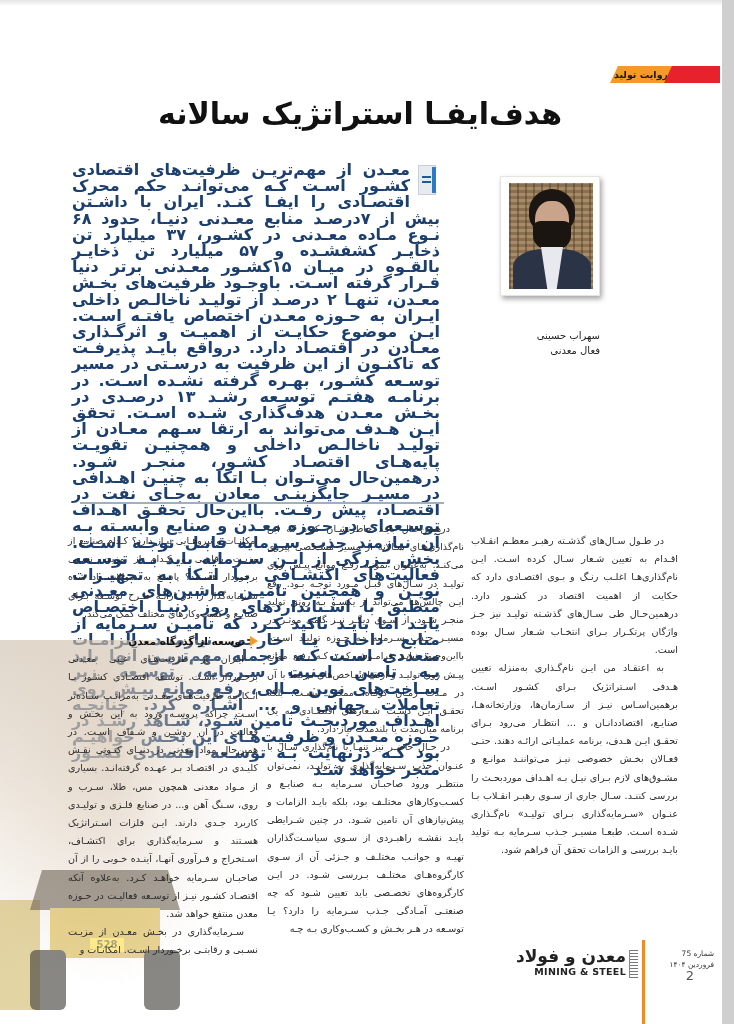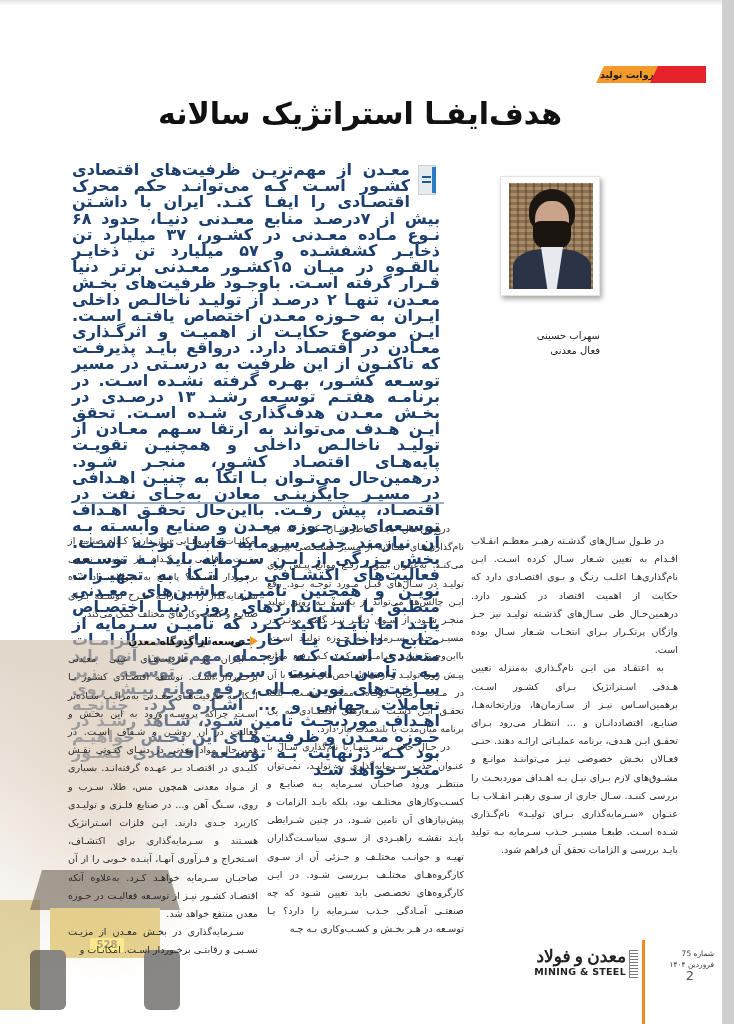--- a/index.html
+++ b/index.html
@@ -6,21 +6,21 @@
   html, body { width: 734px; height: 1024px; overflow: hidden; background: #d9d9d9; }
   body { font-family: "DejaVu Sans", sans-serif; position: relative; }
   .page {
     position: absolute; left: 0; top: 0; width: 722px; height: 1024px;
     background: #ffffff; overflow: hidden;
   }
   .right-edge { position: absolute; right: 0; top: 0; width: 12px; height: 1024px; background: #cfcfcf; }
   .top-shadow { position: absolute; left: 0; top: 0; width: 722px; height: 6px; background: linear-gradient(#e4e4e4, #ffffff); }
 
   
-  .section-tag { position: absolute; top: 66px; right: 16px; height: 17px; width: 110px; }
+  .section-tag { position: absolute; top: 66px; right: 2px; height: 17px; width: 110px; }
   .section-tag .red { position: absolute; right: 0; top: 0; height: 17px; width: 62px; background: #e8222a; }
   .section-tag .orange {
     position: absolute; right: 48px; top: 0; height: 17px; width: 62px; background: #f39a2b;
     clip-path: polygon(8px 0, 100% 0, calc(100% - 8px) 100%, 0 100%);
     display: flex; align-items: center; justify-content: center;
   }
   .section-tag .orange span { font-size: 9.5px; font-weight: bold; color: #1a1a1a; direction: rtl; white-space: nowrap; }
 
   .title {
     position: absolute; top: 96px; left: 140px; width: 440px; text-align: center;
@@ -92,21 +92,21 @@
   .truck .plate { position: absolute; left: 60px; top: 68px; width: 34px; height: 14px; background: #fde047; font-size: 10px; text-align: center; color: #7a6a2c; font-weight: bold; line-height: 14px; }
   .truck .w1, .truck .w2 { position: absolute; top: 80px; width: 36px; height: 60px; background: #3b3833; border-radius: 6px; }
   .truck .w1 { left: 0; } .truck .w2 { right: 0; }
   .truck-left { position: absolute; left: 0; top: 900px; width: 40px; height: 110px; background: #c7a94a; opacity: 0.5; }
 
   
   .footer-rule { position: absolute; left: 642px; top: 940px; width: 3px; height: 84px; background: #f08a25; }
   .issue { position: absolute; left: 652px; top: 948px; width: 62px; direction: rtl; text-align: right; font-size: 7.5px; line-height: 11px; color: #333; }
   .page-num { position: absolute; left: 654px; top: 968px; width: 40px; text-align: right; font-size: 13px; color: #555; direction: rtl; }
   .logo { position: absolute; left: 516px; top: 948px; width: 122px; height: 34px; }
-  .logo .fa { position: absolute; right: 12px; top: -2px; font-size: 17px; font-weight: bold; color: #222; direction: rtl; white-space: nowrap; font-family: Liberation Serif, serif; }
+  .logo .fa { position: absolute; right: 12px; top: -2px; font-size: 17px; font-weight: bold; color: #222; direction: rtl; white-space: nowrap; }
   .logo .en { position: absolute; right: 12px; top: 18px; font-size: 9.5px; font-weight: bold; color: #222; font-family: "DejaVu Sans", sans-serif; letter-spacing: 0.3px; white-space: nowrap; }
   .logo .mark { position: absolute; right: 0; top: 2px; width: 9px; height: 28px; border-left: 1px solid #888;
     background: repeating-linear-gradient(0deg, #777 0 1px, transparent 1px 3px); }
 </style>
 </head>
 <body>
 
 <div class="page">
   <div class="top-shadow"></div>
 

